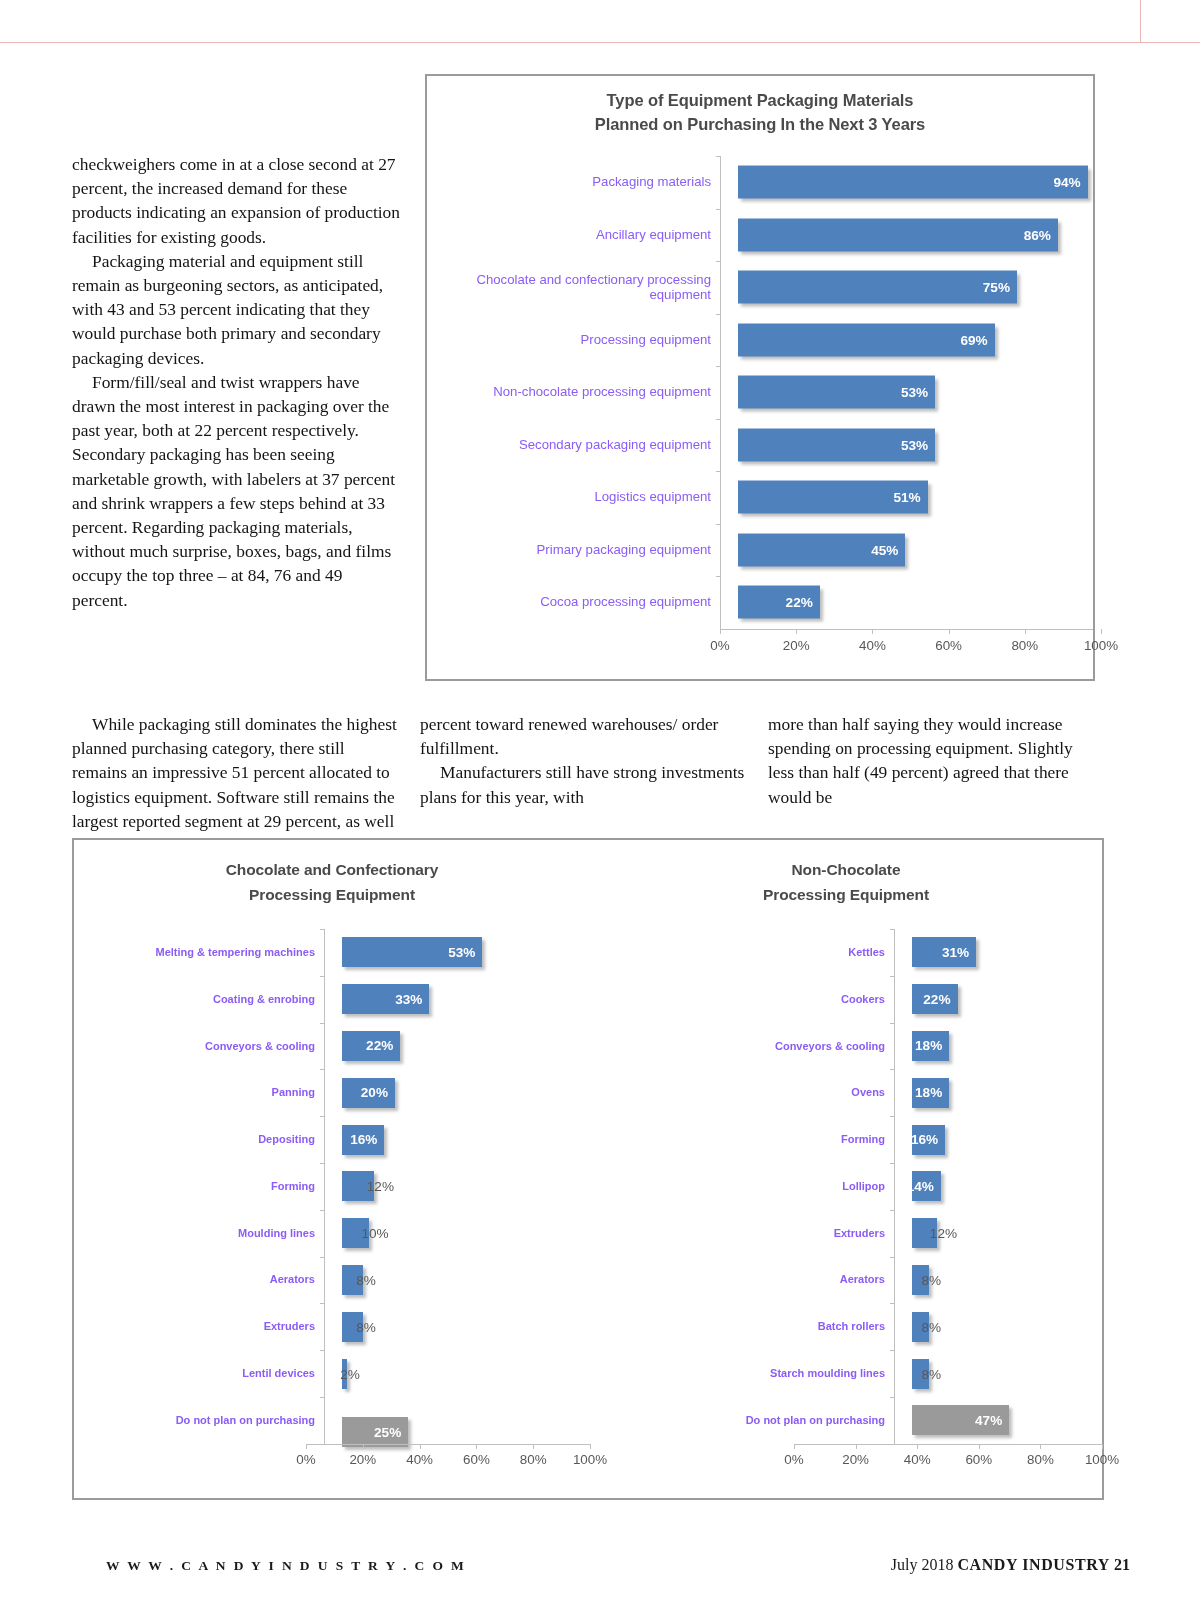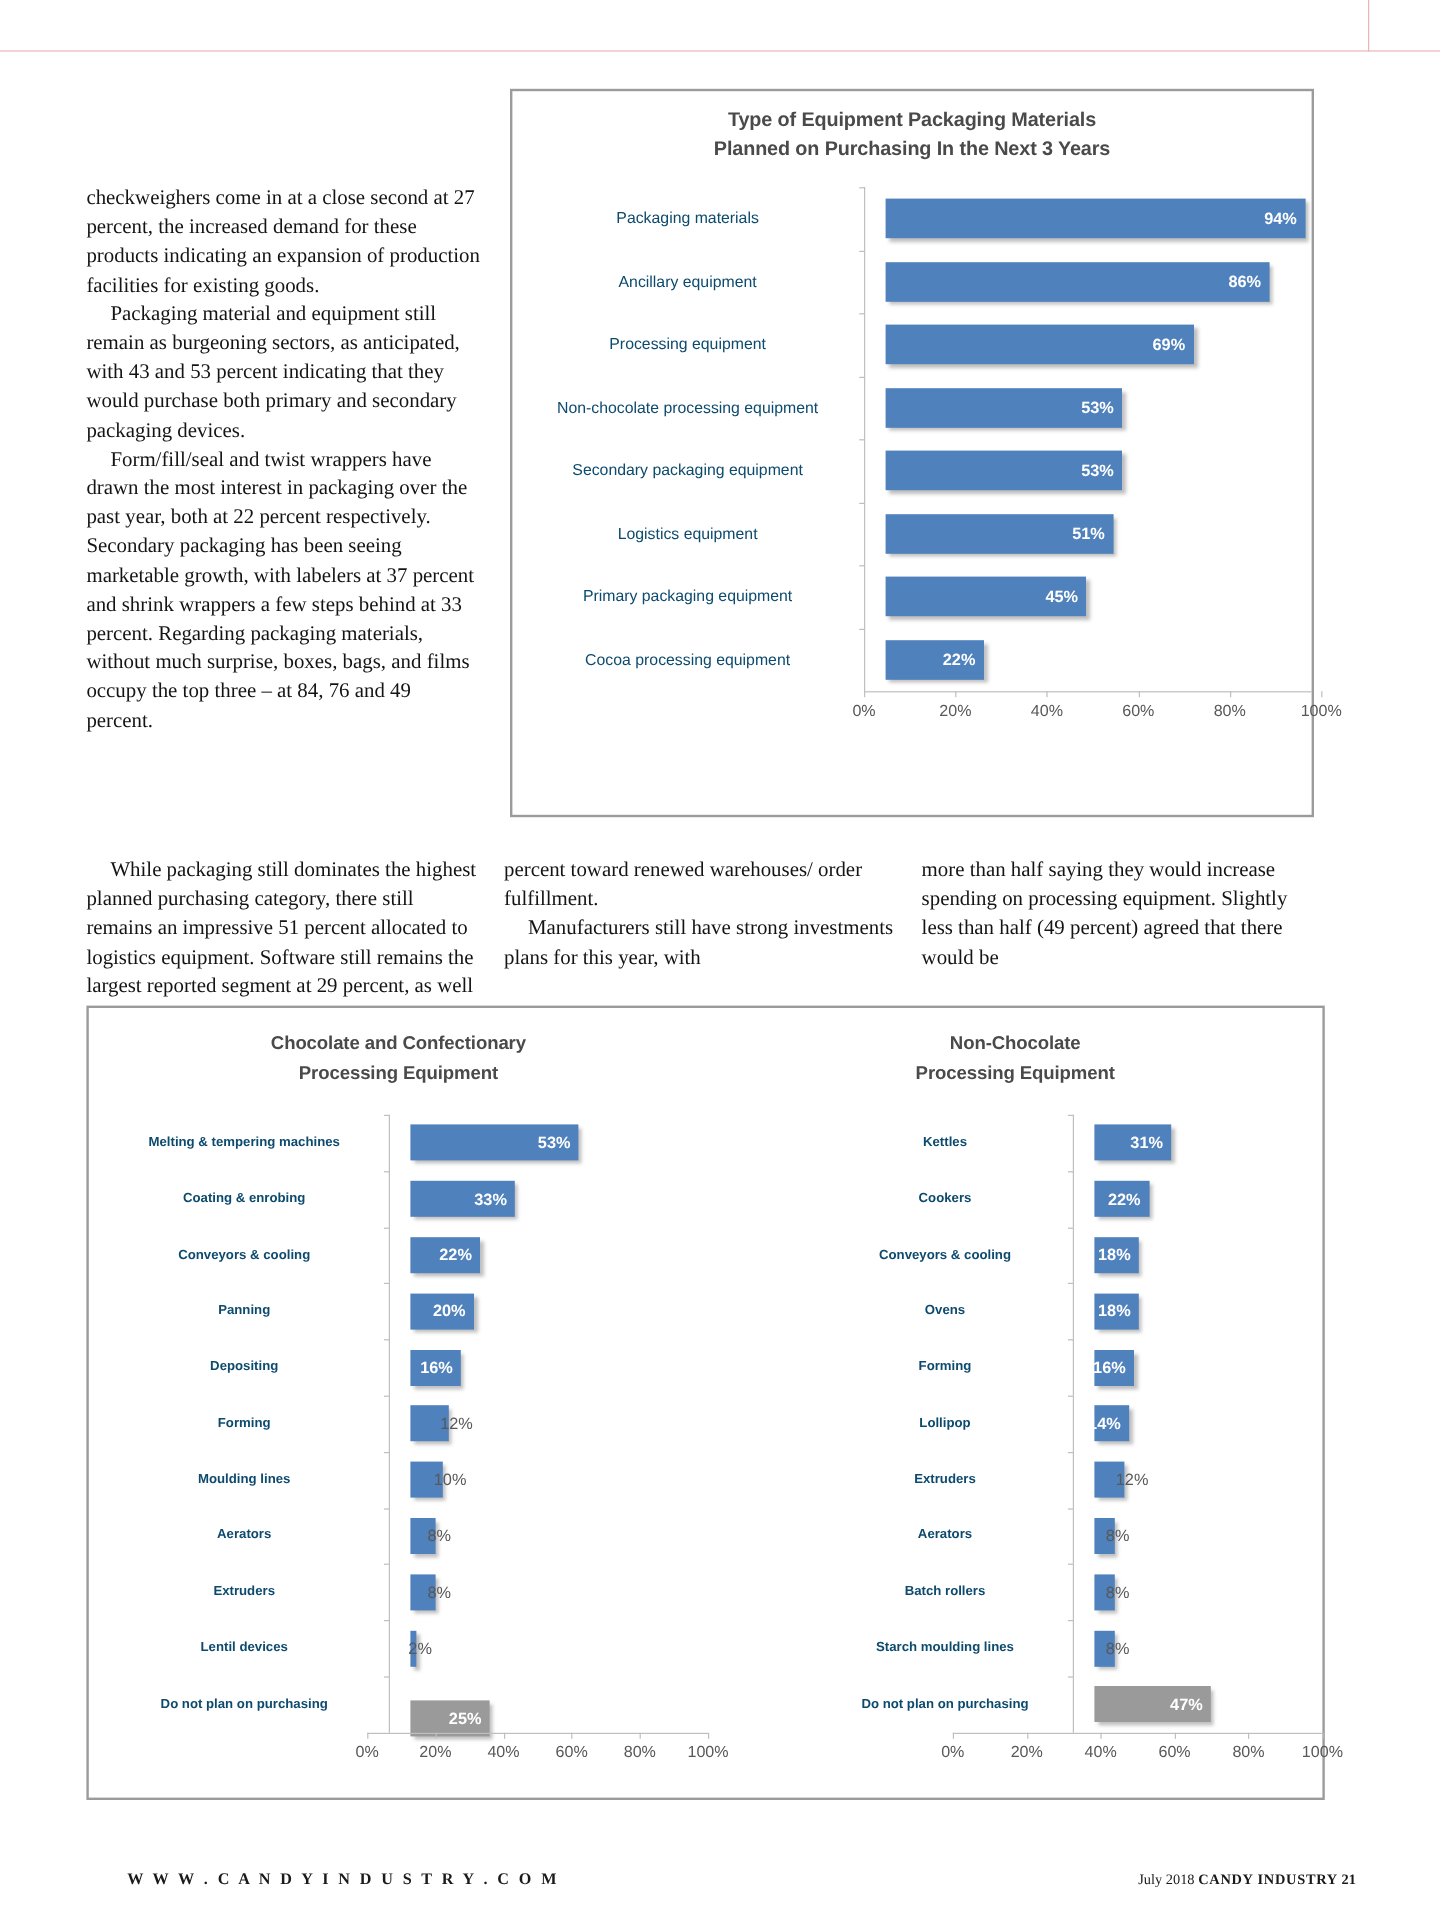--- a/index.html
+++ b/index.html
@@ -83,22 +83,22 @@
   .plot {
     position: relative;
     font-family: "Liberation Sans", sans-serif;
   }
   .rowline {
     display: flex;
     align-items: center;
     position: relative;
   }
   .cat-label {
-    text-align: center;
-    color: #0c4a6e;
+    text-align: right;
+    color: #8b5cf6;
     padding-right: 9px;
     box-sizing: border-box;
     flex: 0 0 auto;
     line-height: 1.18;
   }
   .bar-area {
     position: relative;
     flex: 1 1 auto;
     height: 100%;
     border-left: 1px solid #bfbfbf;
@@ -193,21 +193,21 @@
     margin-left: 36px;
   }
   #footer-url {
     left: 70px;
     font-size: 13.5px;
     letter-spacing: 2.4px;
     font-weight: bold;
   }
   #footer-right {
     right: 70px;
-    font-size: 12px;
+    font-size: 16px;
     text-align: right;
     white-space: nowrap;
   }
   #footer-right .mag {
     font-weight: bold;
     letter-spacing: 0.6px;
   }
   #footer-right .pg { font-weight: bold; }
 </style>
 </head>
@@ -250,20 +250,29 @@
               <span class="val-in">94%</span>
             </div>
           </div>
         </div>
         <div class="rowline">
           <div class="cat-label">Ancillary equipment</div>
           <div class="bar-area">
             <div class="tick-stub"></div>
             <div class="bar" style="width: 86%;">
               <span class="val-in">86%</span>
+            </div>
+          </div>
+        </div>
+        <div class="rowline">
+          <div class="cat-label">Chocolate and confectionary processing equipment</div>
+          <div class="bar-area">
+            <div class="tick-stub"></div>
+            <div class="bar" style="width: 75%;">
+              <span class="val-in">75%</span>
             </div>
           </div>
         </div>
         <div class="rowline">
           <div class="cat-label">Processing equipment</div>
           <div class="bar-area">
             <div class="tick-stub"></div>
             <div class="bar" style="width: 69%;">
               <span class="val-in">69%</span>
             </div>

